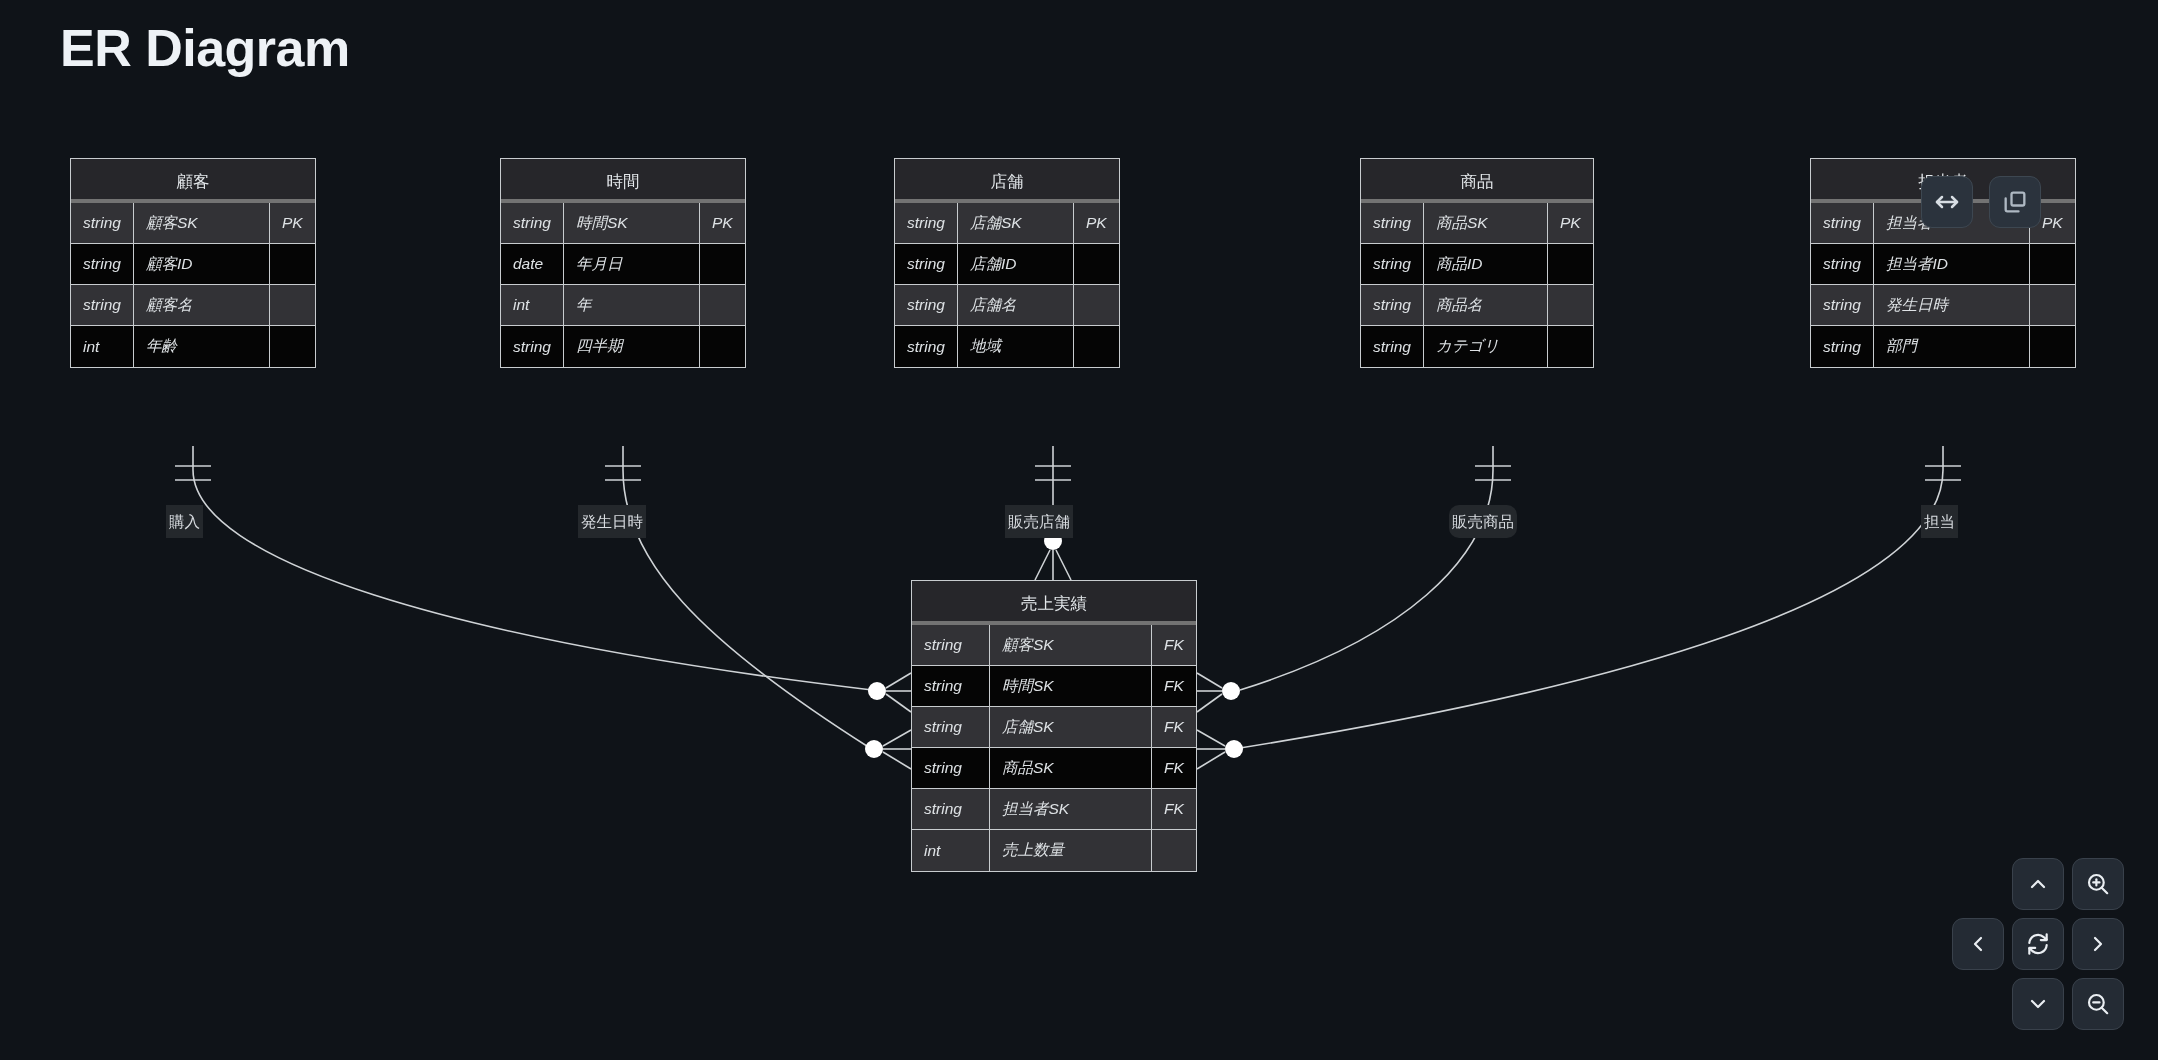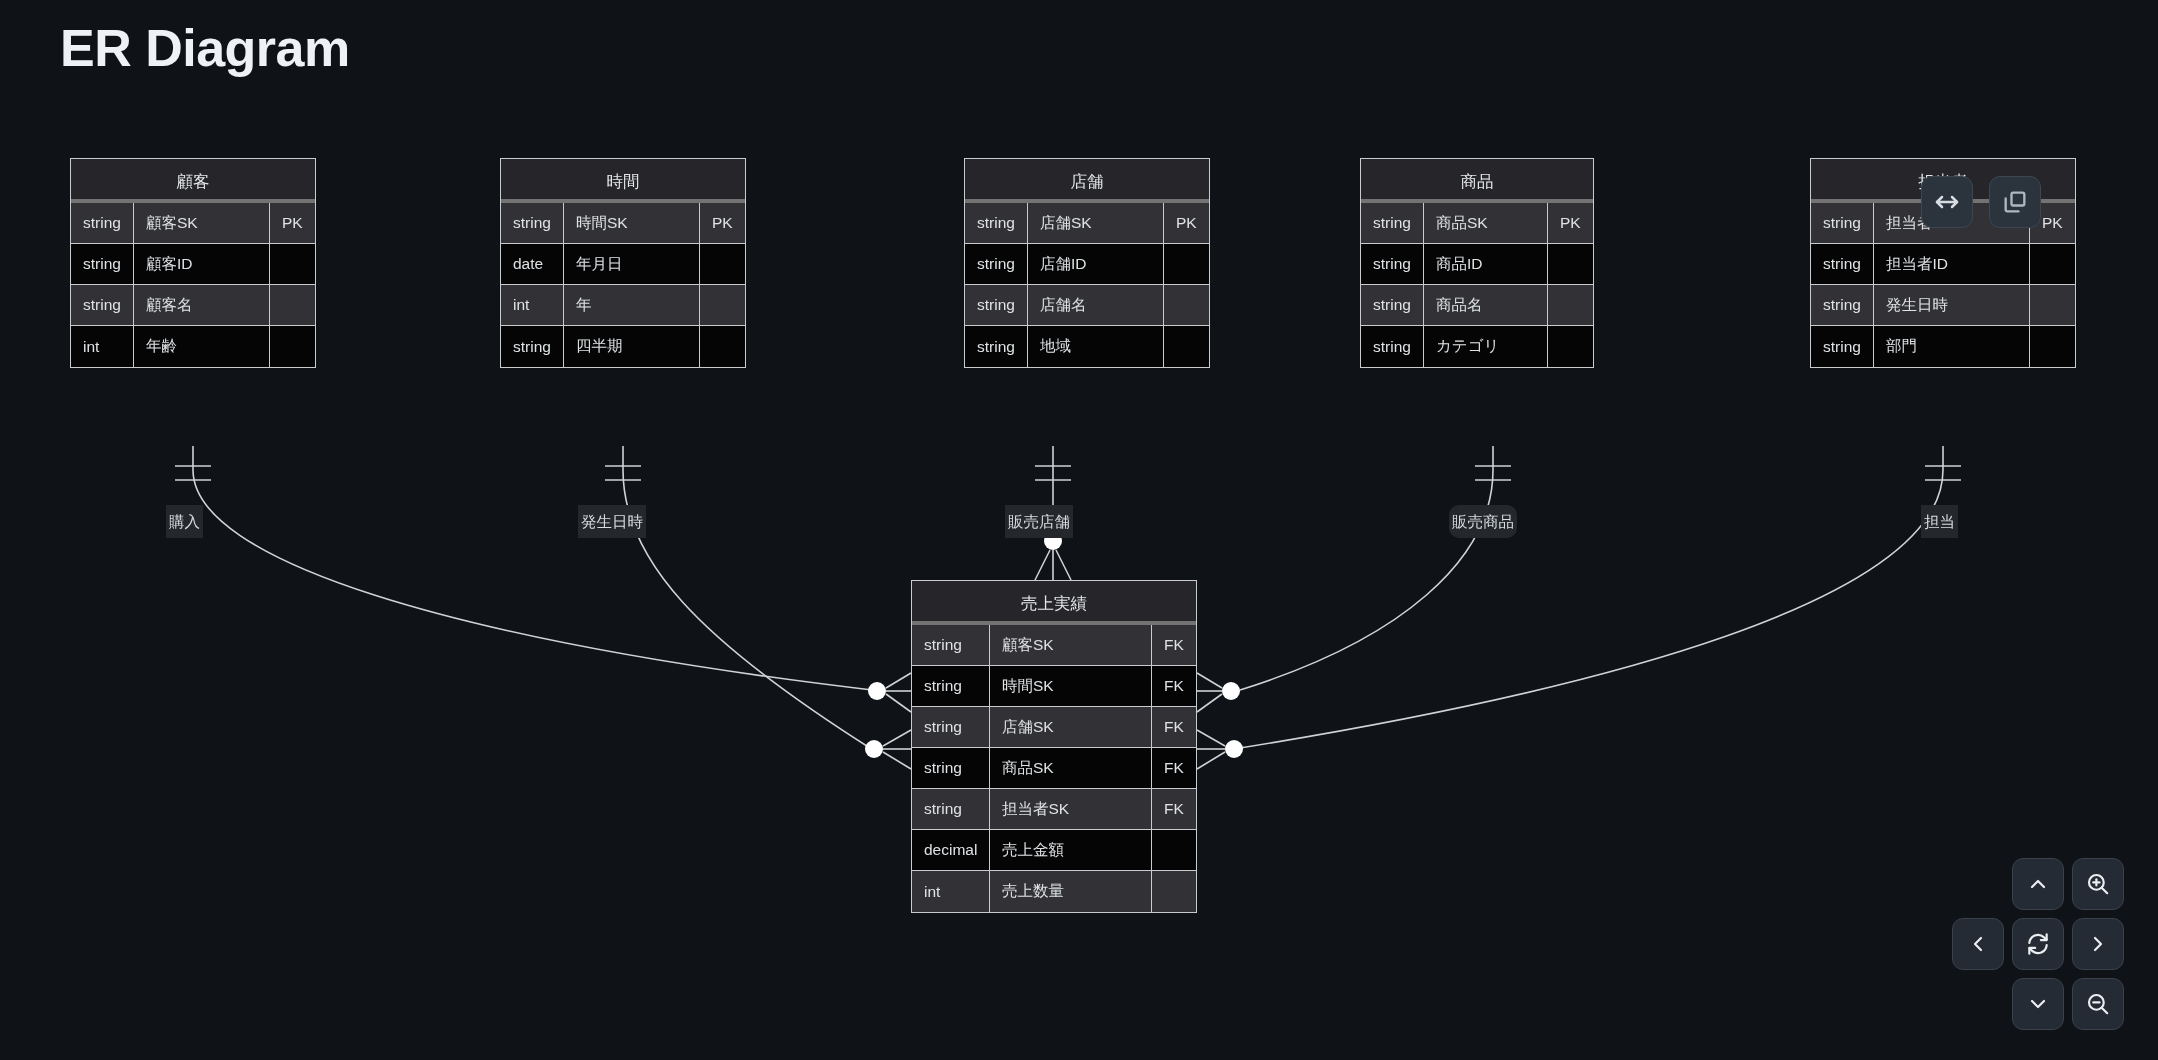--- a/index.html
+++ b/index.html
@@ -76,20 +76,21 @@
     height: 44px;
     line-height: 44px;
     border-bottom: 4px solid #737373;
     white-space: nowrap;
     overflow: hidden;
   }
   .attr-row {
     display: flex;
     height: 41px;
     border-bottom: 1px solid #c8cccf;
+    font-style: italic;
   }
   .attr-row:last-child { border-bottom: none; }
   .attr-row.odd  { background: #323236; }
   .attr-row.even { background: #050505; }
   .attr-cell {
     display: flex;
     align-items: center;
     padding-left: 12px;
     color: #dfe3e6;
     font-size: 15.5px;
@@ -248,21 +249,21 @@
       <div class="attr-cell attr-name">年</div>
       <div class="attr-cell attr-key"></div>
     </div>
     <div class="attr-row even">
       <div class="attr-cell attr-type">string</div>
       <div class="attr-cell attr-name">四半期</div>
       <div class="attr-cell attr-key"></div>
     </div>
   </div>
 
-  <div class="entity" style="left:964px; top:158px; width:246px;">
+  <div class="entity" style="left:894px; top:158px; width:226px;">
     <div class="entity-header">店舗</div>
     <div class="attr-row odd">
       <div class="attr-cell attr-type">string</div>
       <div class="attr-cell attr-name">店舗SK</div>
       <div class="attr-cell attr-key">PK</div>
     </div>
     <div class="attr-row even">
       <div class="attr-cell attr-type">string</div>
       <div class="attr-cell attr-name">店舗ID</div>
       <div class="attr-cell attr-key"></div>
@@ -346,25 +347,20 @@
     </div>
     <div class="attr-row even">
       <div class="attr-cell attr-type">string</div>
       <div class="attr-cell attr-name">商品SK</div>
       <div class="attr-cell attr-key">FK</div>
     </div>
     <div class="attr-row odd">
       <div class="attr-cell attr-type">string</div>
       <div class="attr-cell attr-name">担当者SK</div>
       <div class="attr-cell attr-key">FK</div>
-    </div>
-    <div class="attr-row even">
-      <div class="attr-cell attr-type">decimal</div>
-      <div class="attr-cell attr-name">売上金額</div>
-      <div class="attr-cell attr-key"></div>
     </div>
     <div class="attr-row odd">
       <div class="attr-cell attr-type">int</div>
       <div class="attr-cell attr-name">売上数量</div>
       <div class="attr-cell attr-key"></div>
     </div>
   </div>
 
   <div class="float-btn" style="left:1921px; top:176px;">
     <span>

